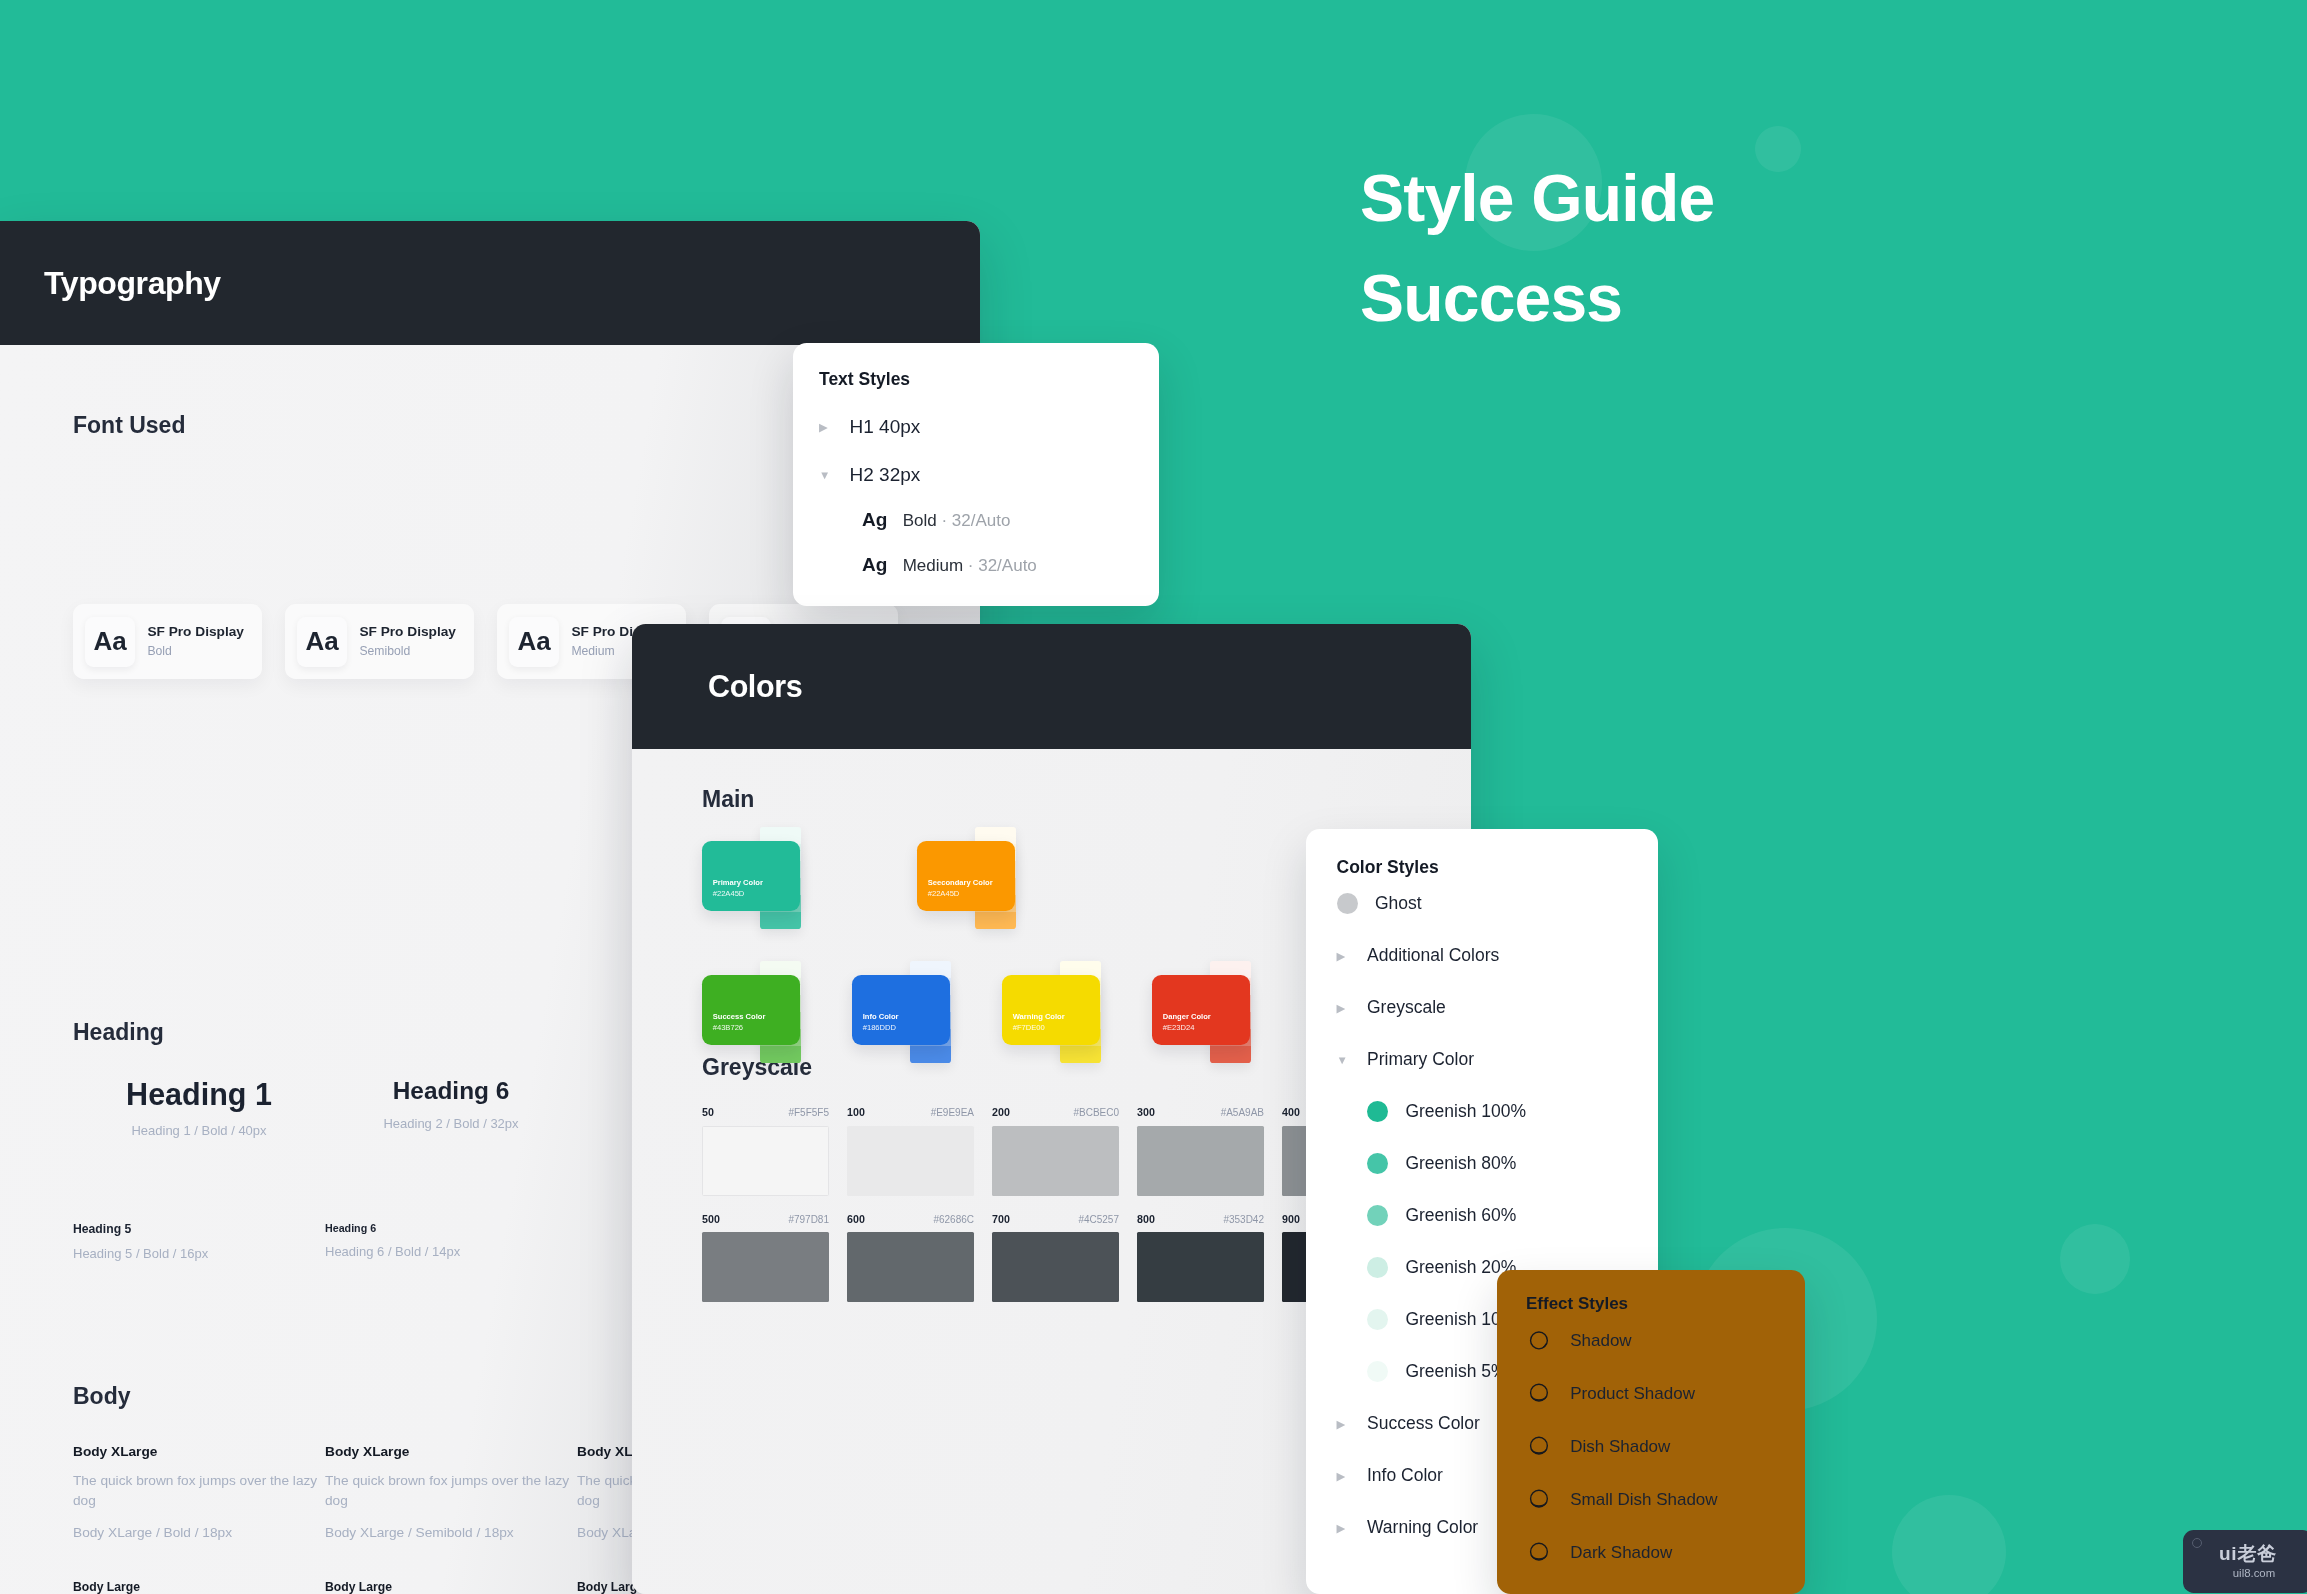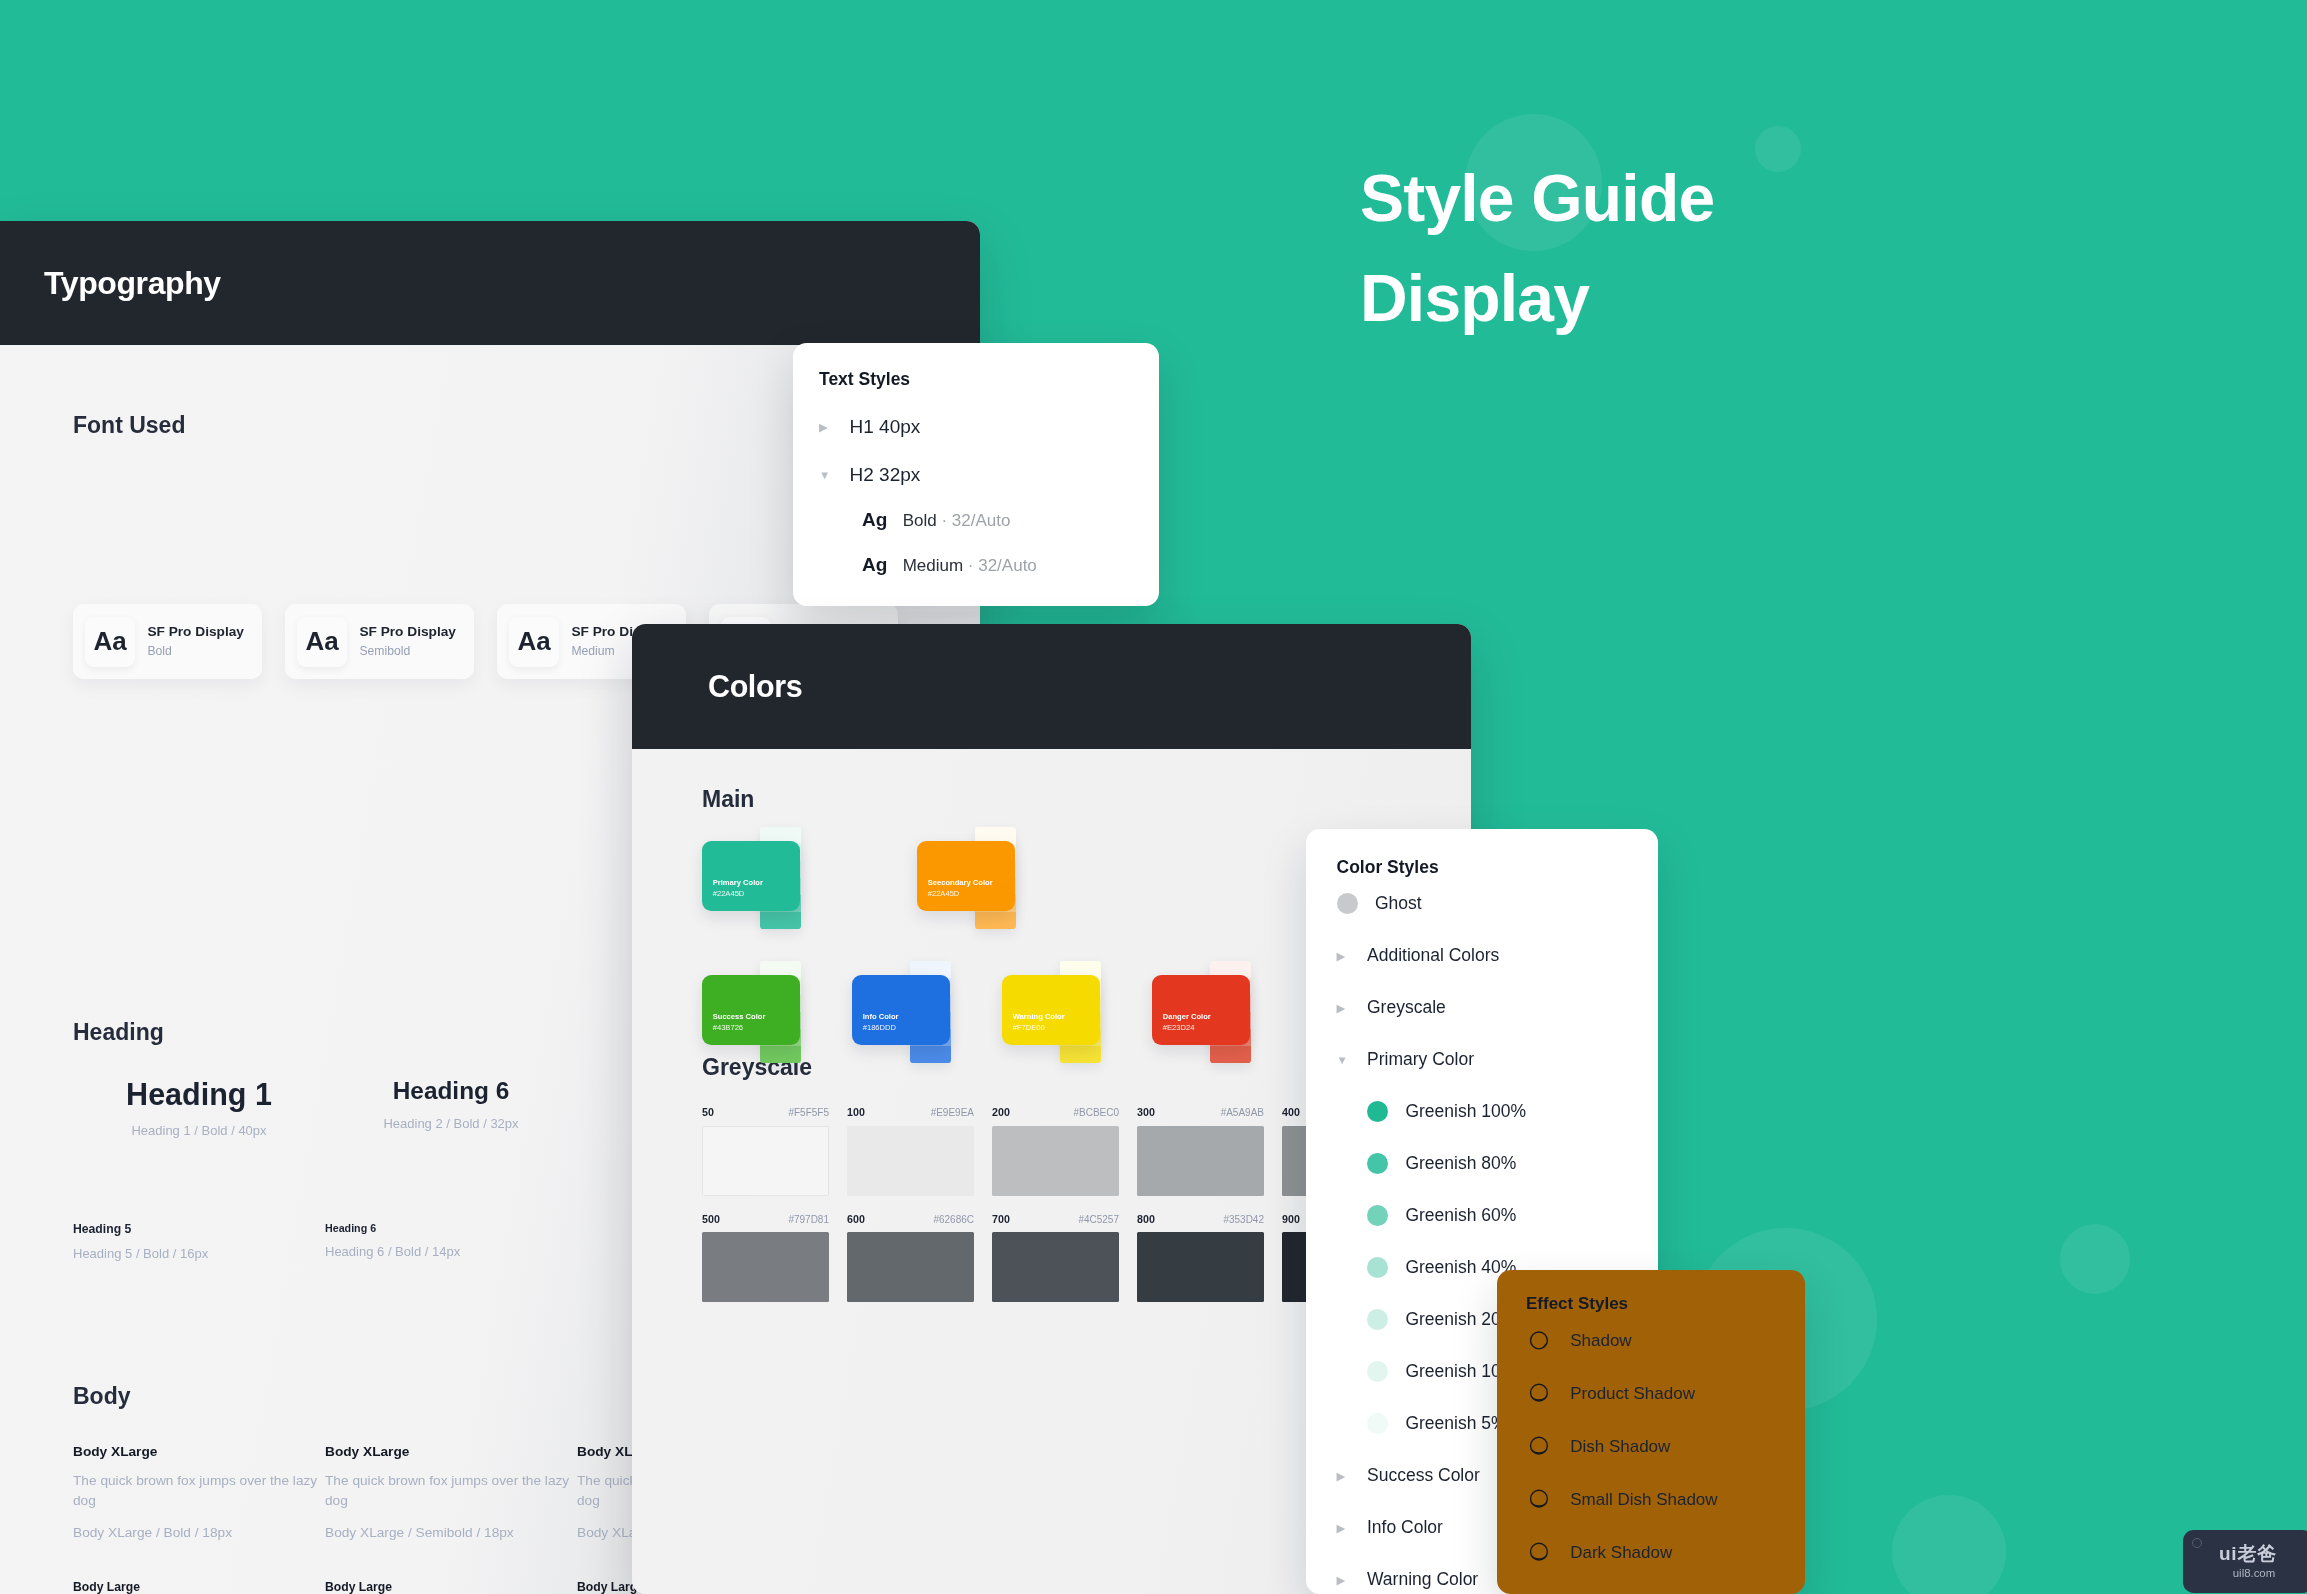--- a/index.html
+++ b/index.html
@@ -138,21 +138,21 @@
 <div class="stage">
 
   <div class="bgcircle" style="left:1465px;top:114px;width:137px;height:137px;"></div>
   <div class="bgcircle" style="left:1755px;top:126px;width:46px;height:46px;"></div>
   <div class="bgcircle" style="left:1694px;top:1228px;width:183px;height:183px;"></div>
   <div class="bgcircle" style="left:2060px;top:1224px;width:70px;height:70px;"></div>
   <div class="bgcircle" style="left:1892px;top:1495px;width:114px;height:114px;"></div>
 
   <div class="hero">
     <div class="l1">Style Guide</div>
-    <div class="l2">Display</div>
+    <div class="l2">Success</div>
   </div>
 
   <div class="panel" id="typography-panel">
     <div class="panel-header">
       <span class="ptitle">Typography</span>
     </div>
     <div class="typo-body">
 
       <div class="sec-title" id="font-used-title">Font Used</div>
 
@@ -479,24 +479,20 @@
     </div>
     <div class="cs-row">
       <span class="cs-dot indent" style="background:#45C5A8;"></span>
       <span class="cs-label">Greenish 80%</span>
     </div>
     <div class="cs-row">
       <span class="cs-dot indent" style="background:#72D2BA;"></span>
       <span class="cs-label">Greenish 60%</span>
     </div>
     <div class="cs-row">
-      <span class="cs-dot indent" style="background:#A7E2D2;"></span>
-      <span class="cs-label">Greenish 40%</span>
-    </div>
-    <div class="cs-row">
       <span class="cs-dot indent" style="background:#CDEEE4;"></span>
       <span class="cs-label">Greenish 20%</span>
     </div>
     <div class="cs-row">
       <span class="cs-dot indent" style="background:#E3F5EF;"></span>
       <span class="cs-label">Greenish 10%</span>
     </div>
     <div class="cs-row">
       <span class="cs-dot indent" style="background:#F0FAF6;"></span>
       <span class="cs-label">Greenish 5%</span>

